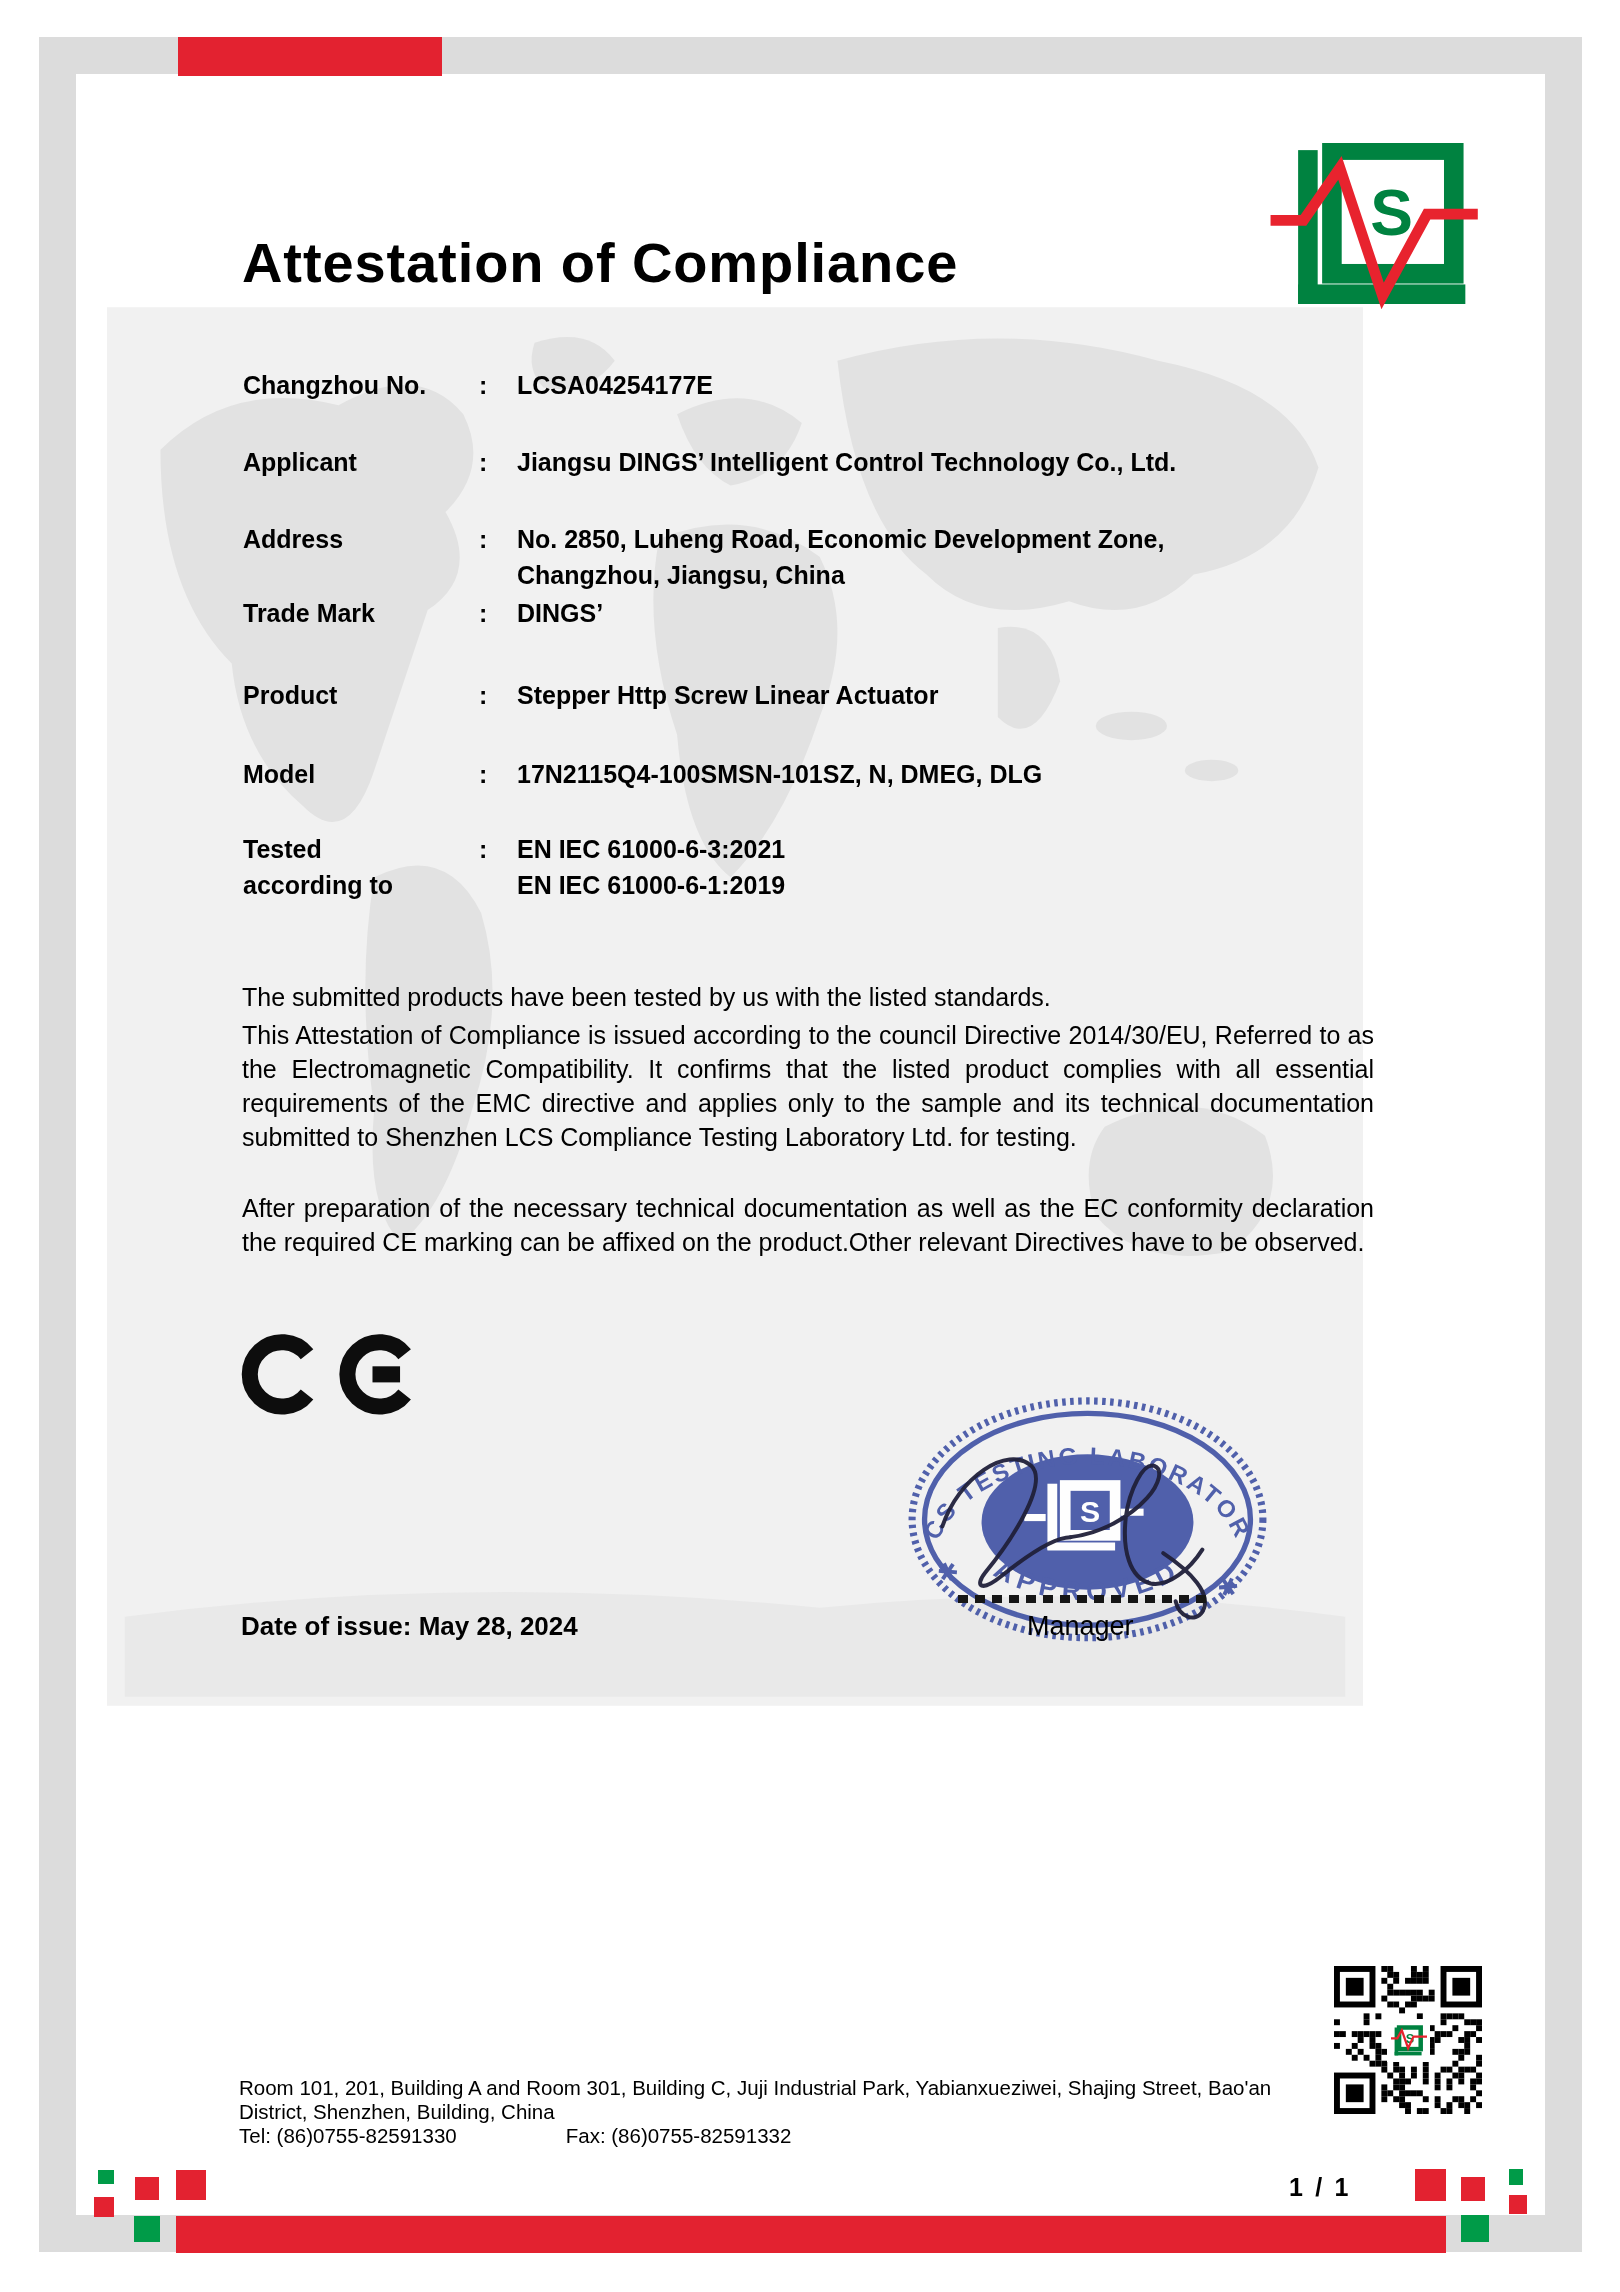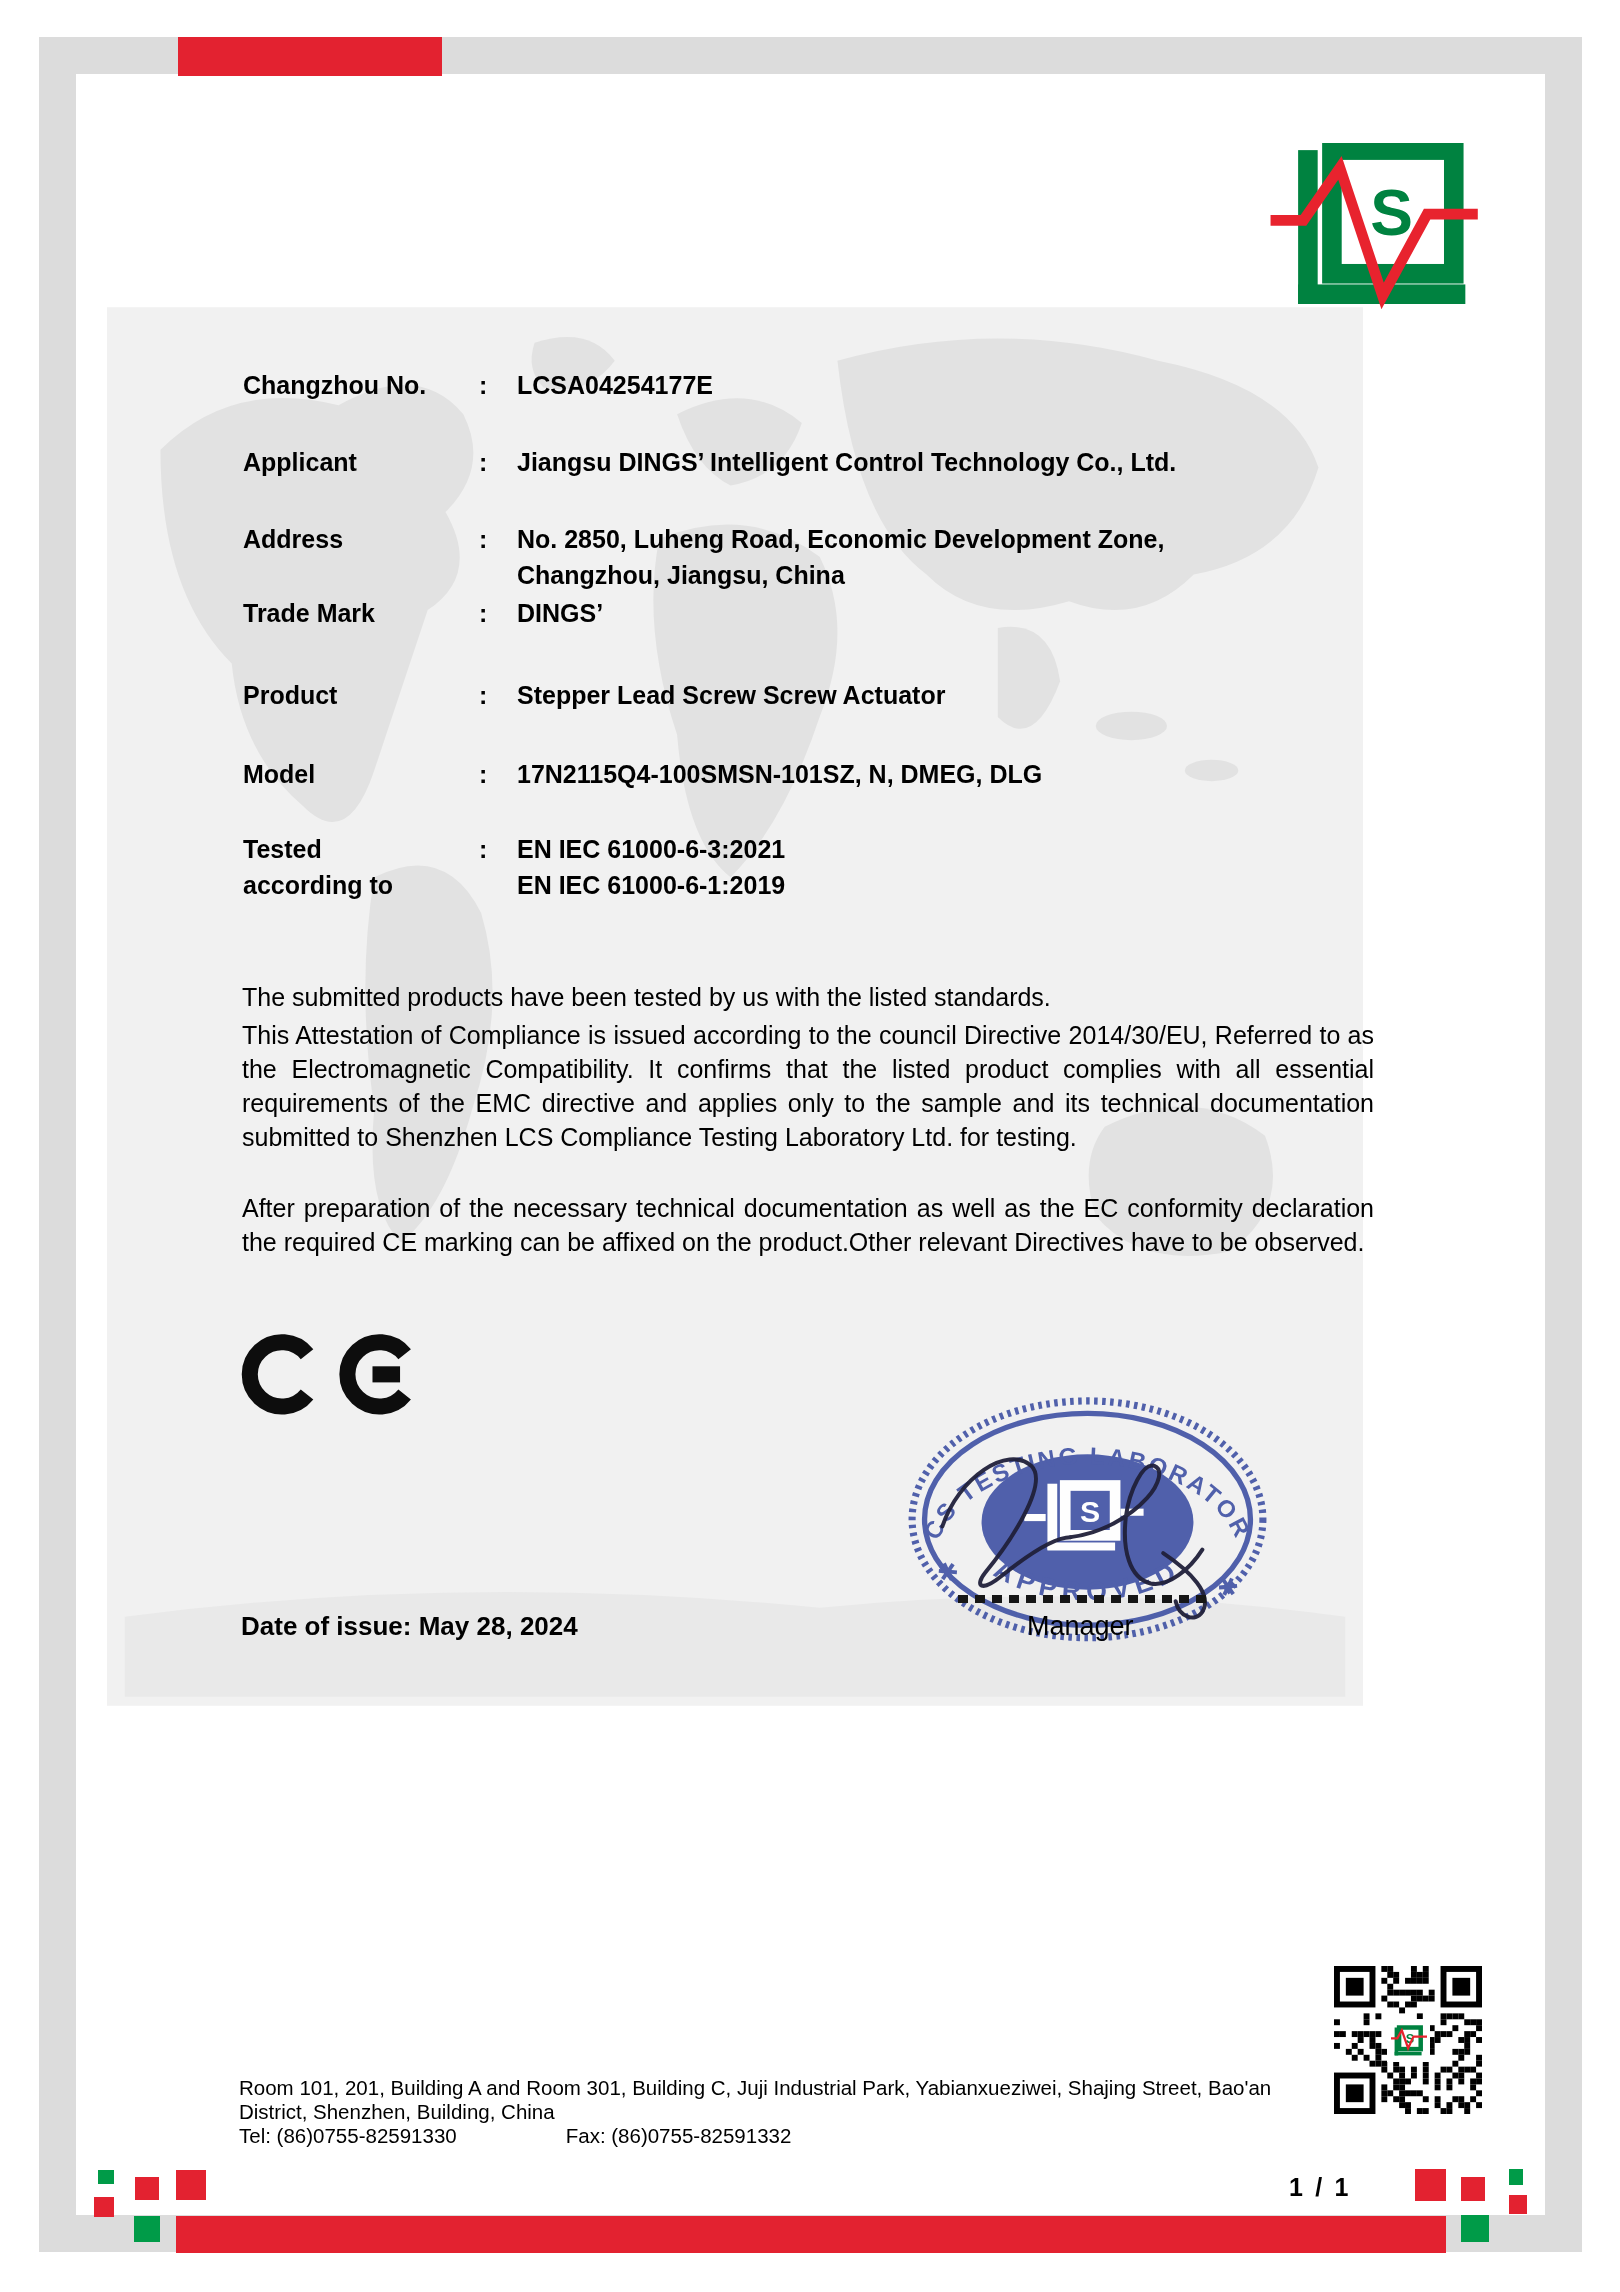--- a/index.html
+++ b/index.html
@@ -74,20 +74,21 @@
     <svg class="abs" style="left:1264px;top:143px;" width="223" height="169" viewBox="0 0 250 190">
       <g>
         <rect x="38" y="8" width="22" height="173" fill="#008240"></rect>
         <rect x="38" y="159" width="188" height="22" fill="#008240"></rect>
         <rect x="76" y="8" width="137" height="139" fill="none" stroke="#008240" stroke-width="22"></rect>
         <text x="143" y="103" font-size="72" font-weight="bold" fill="#008240" text-anchor="middle" font-family="Liberation Sans, sans-serif">S</text>
         <polyline points="7,87 44,87 85,28 133,172 183,80 240,80" fill="none" stroke="#e8232e" stroke-width="12"></polyline>
       </g>
     </svg>
 
+    <div class="title">Attestation of Compliance</div>
 
     <div class="field-row" style="top:367px">
       <span class="lbl">Changzhou No.</span>
       <span class="colon">:</span>
       <span class="val">LCSA04254177E</span>
     </div>
     <div class="field-row" style="top:444px">
       <span class="lbl">Applicant</span>
       <span class="colon">:</span>
       <span class="val">Jiangsu DINGS’ Intelligent Control Technology Co., Ltd.</span>
@@ -99,21 +100,21 @@
 Changzhou, Jiangsu,  China</span>
     </div>
     <div class="field-row" style="top:595px">
       <span class="lbl">Trade Mark</span>
       <span class="colon">:</span>
       <span class="val">DINGS’</span>
     </div>
     <div class="field-row" style="top:677px">
       <span class="lbl">Product</span>
       <span class="colon">:</span>
-      <span class="val">Stepper Lead Screw Screw Actuator</span>
+      <span class="val">Stepper Http Screw Linear Actuator</span>
     </div>
     <div class="field-row" style="top:756px">
       <span class="lbl">Model</span>
       <span class="colon">:</span>
       <span class="val">17N2115Q4-100SMSN-101SZ, N, DMEG, DLG</span>
     </div>
     <div class="field-row" style="top:831px">
       <span class="lbl">Tested
 according to</span>
       <span class="colon">:</span>

